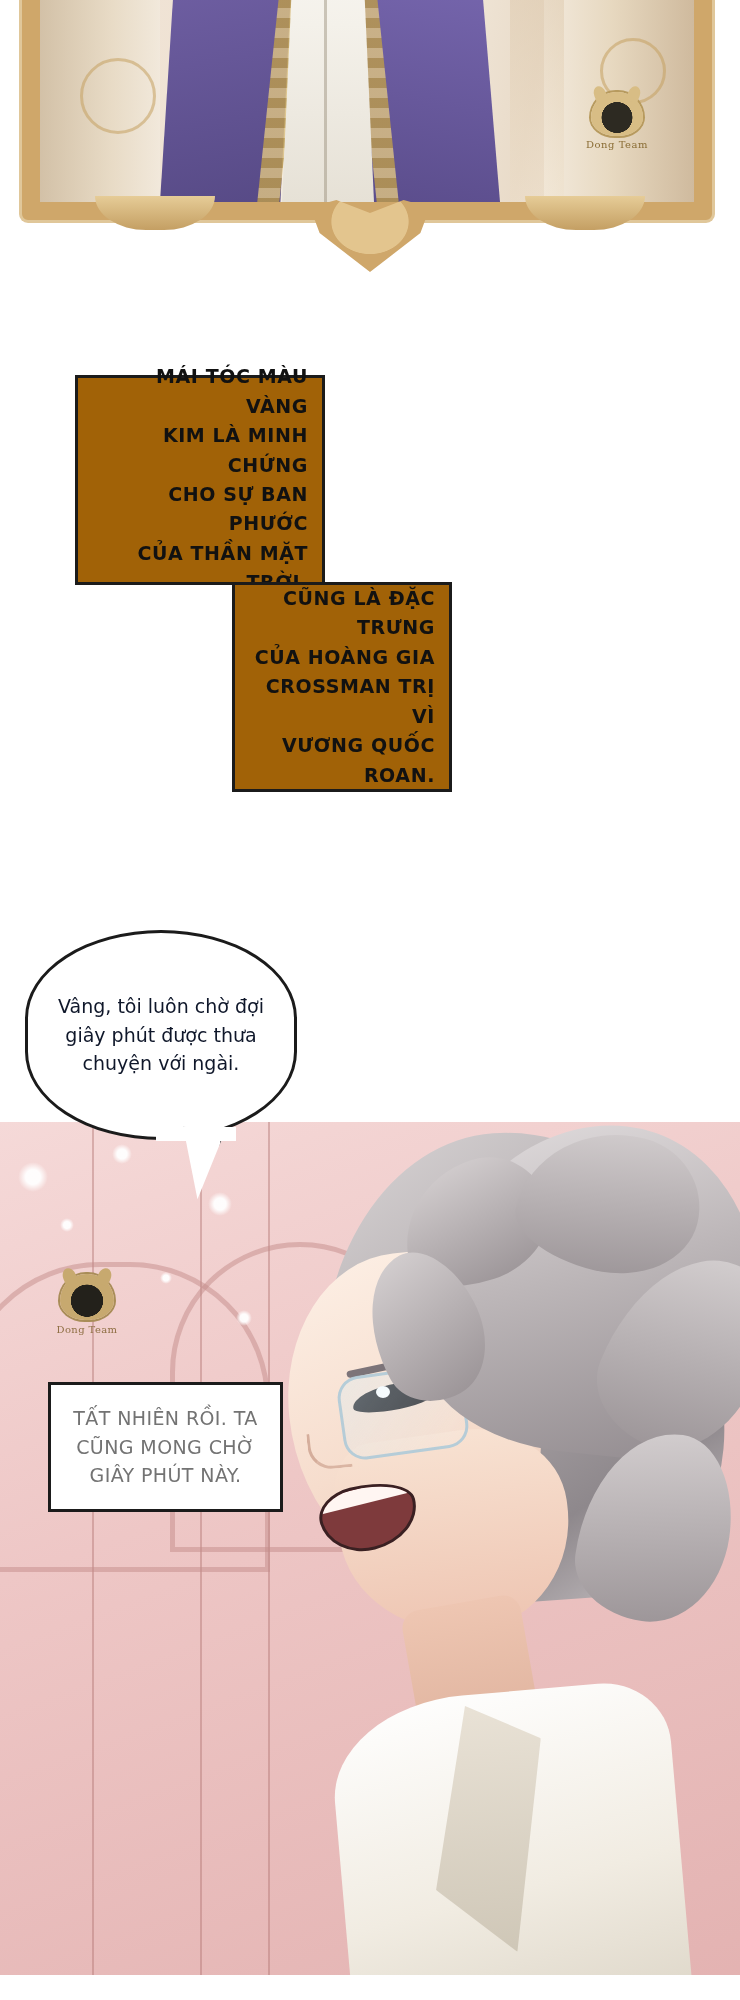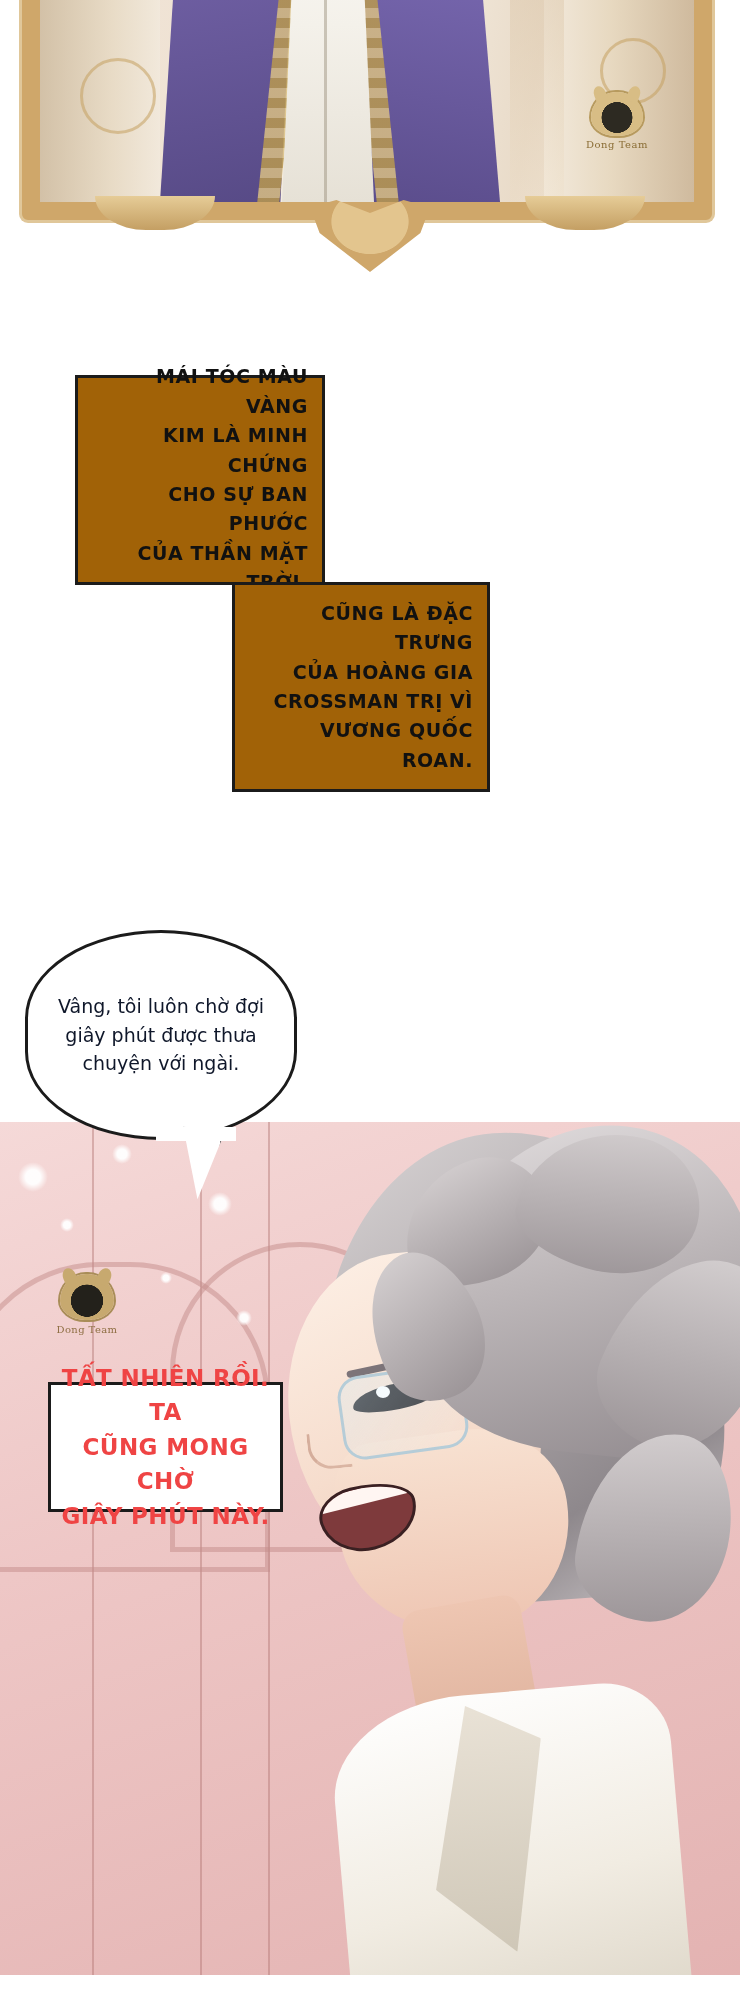--- a/index.html
+++ b/index.html
@@ -166,21 +166,21 @@
     font-weight: 700;
     font-size: 19px;
     line-height: 1.55;
     letter-spacing: .6px;
     color: #111111;
     text-transform: uppercase;
     padding: 0 14px;
     white-space: pre-line;
   }
   #box-1 { left: 75px; top: 375px; width: 250px; height: 210px; }
-  #box-2 { left: 232px; top: 582px; width: 258px; height: 210px; }
+  #box-2 { left: 232px; top: 582px; width: 220px; height: 210px; }
 
   
   .bubble {
     position: absolute;
     background: #ffffff;
     border: 3px solid #1b1b1b;
     border-radius: 50% / 42%;
     box-sizing: border-box;
     display: flex;
     align-items: center;
@@ -390,25 +390,25 @@
     width: 235px; height: 130px;
     background: #ffffff;
     border: 3px solid #1b1b1b;
     box-sizing: border-box;
     display: flex; align-items: center; justify-content: center;
     text-align: center;
     z-index: 7;
   }
   #bubble-2 .txt {
     font-family: "DejaVu Sans", sans-serif;
-    font-weight: 700;
-    font-size: 23px;
+    font-weight: 400;
+    font-size: 19px;
     line-height: 1.5;
     letter-spacing: .4px;
-    color: #ef4444;
+    color: #737373;
     text-transform: uppercase;
     white-space: pre-line;
     padding: 0 8px;
   }
   .bottom-strip {
     position: absolute;
     left: 0; top: 1975px; width: 740px; height: 25px;
     background: #ffffff;
     z-index: 8;
   }

